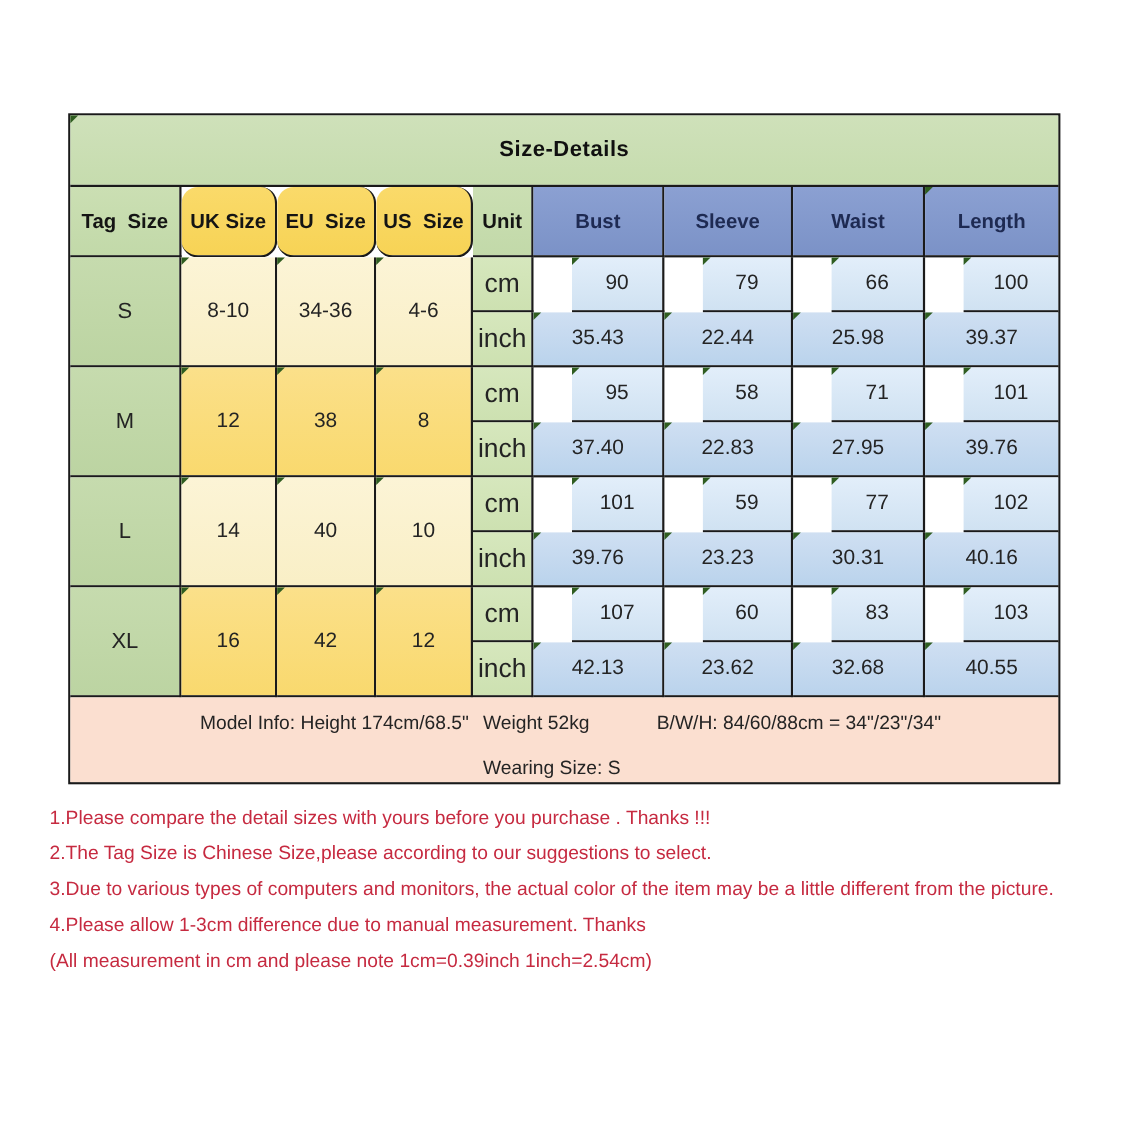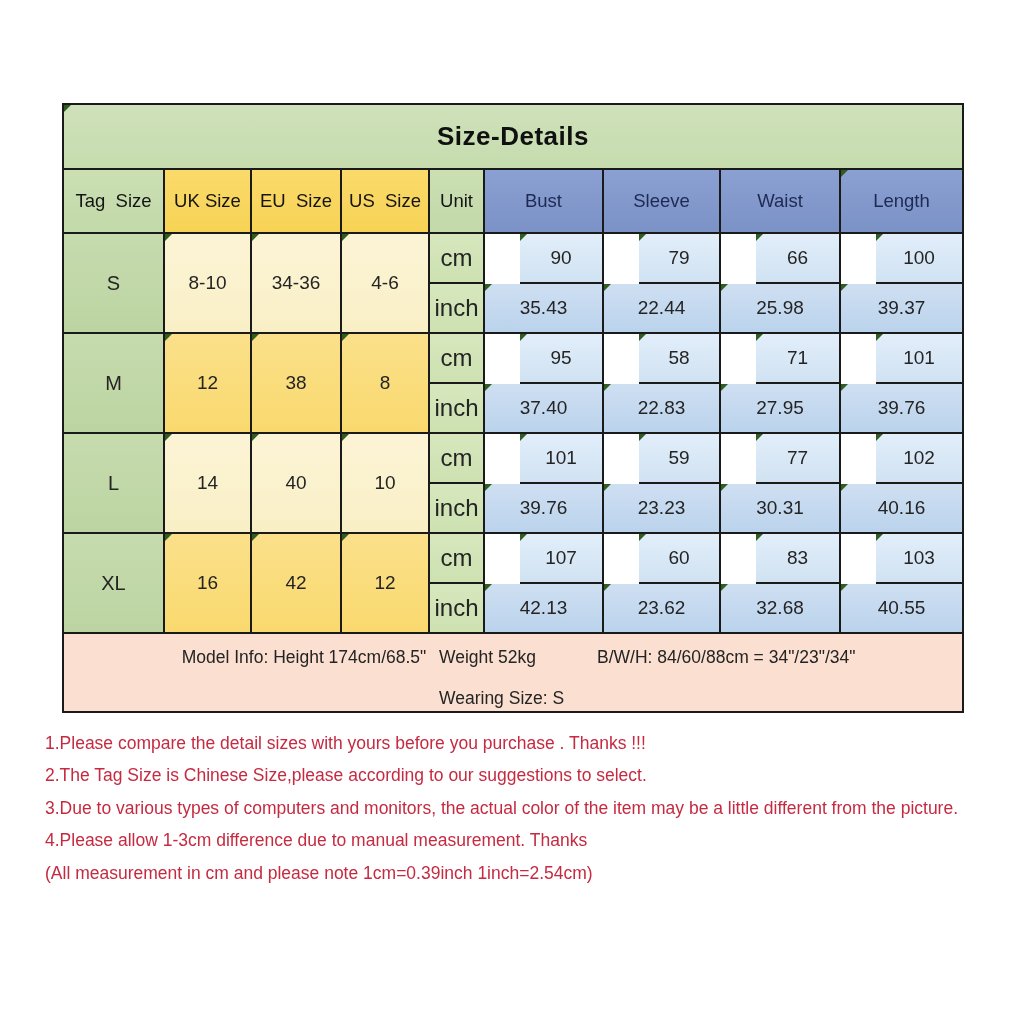--- a/index.html
+++ b/index.html
@@ -41,26 +41,26 @@
     content:"";
     position:absolute;top:0;left:0;
     width:0;height:0;
     border-top:7px solid #2f5d20;
     border-right:7px solid transparent;
   }
   
   .title-cell{
     grid-column:1 / -1;
     background:linear-gradient(#cfe1ba,#c6dcae);
-    font-size:26px;font-weight:bold;color:#101010;
+    font-size:20px;font-weight:bold;color:#101010;
     letter-spacing:0.5px;
   }
-  .hdr{font-weight:normal;font-size:18.5px;white-space:pre;}
+  .hdr{font-weight:bold;font-size:18.5px;white-space:pre;}
   .hdr-green{background:linear-gradient(#cbdfb3,#c2d9a9);color:#141414;}
-  .hdr-yellow{background:linear-gradient(#fada6a,#f7d355);color:#141414;}
+  .hdr-yellow{background:linear-gradient(#fada6a,#f7d355);color:#141414;border-radius:15px;}
   .hdr-blue{background:linear-gradient(#8ba0d2,#7b92c7);color:#1e2a52;}
   .tag-cell{background:linear-gradient(#c6dbae,#bcd4a2);font-size:20px;}
   .span2{grid-row:span 2;}
   .yellow-light{background:linear-gradient(#fcf4d6,#f9efc6);}
   .yellow-dark{background:linear-gradient(#fbe08a,#f9d96e);}
   .unit-cell{background:linear-gradient(#d6e7bd,#cde1b1);font-size:24px;}
   .blue-light{background:linear-gradient(#e2eefa,#d0e2f2);margin-left:35px;}
   .blue-dark{background:linear-gradient(#cfdff2,#bad3ec);}
   
   .footer-cell{

